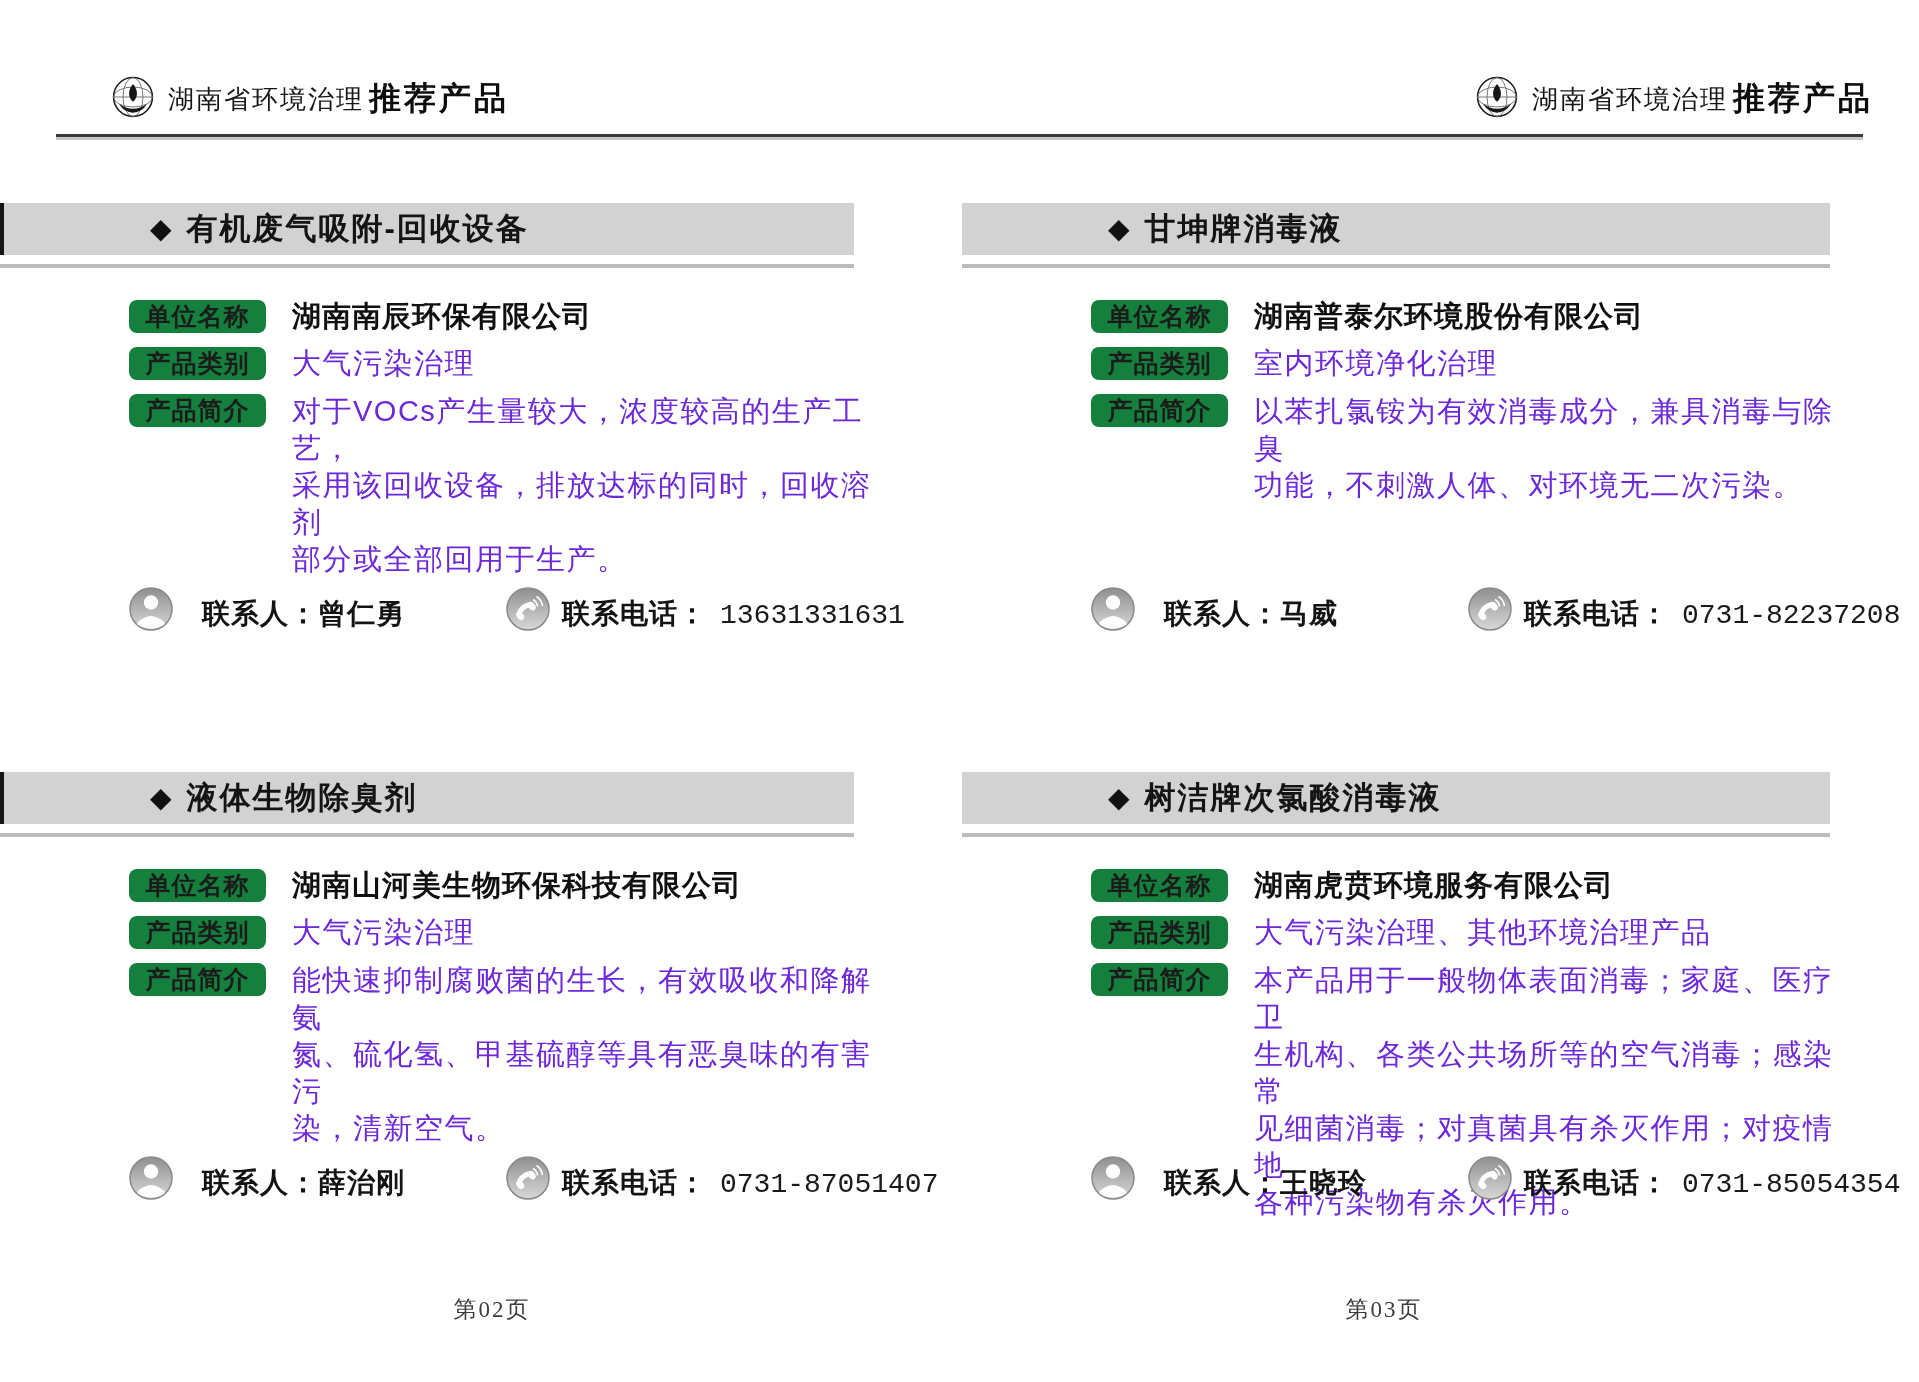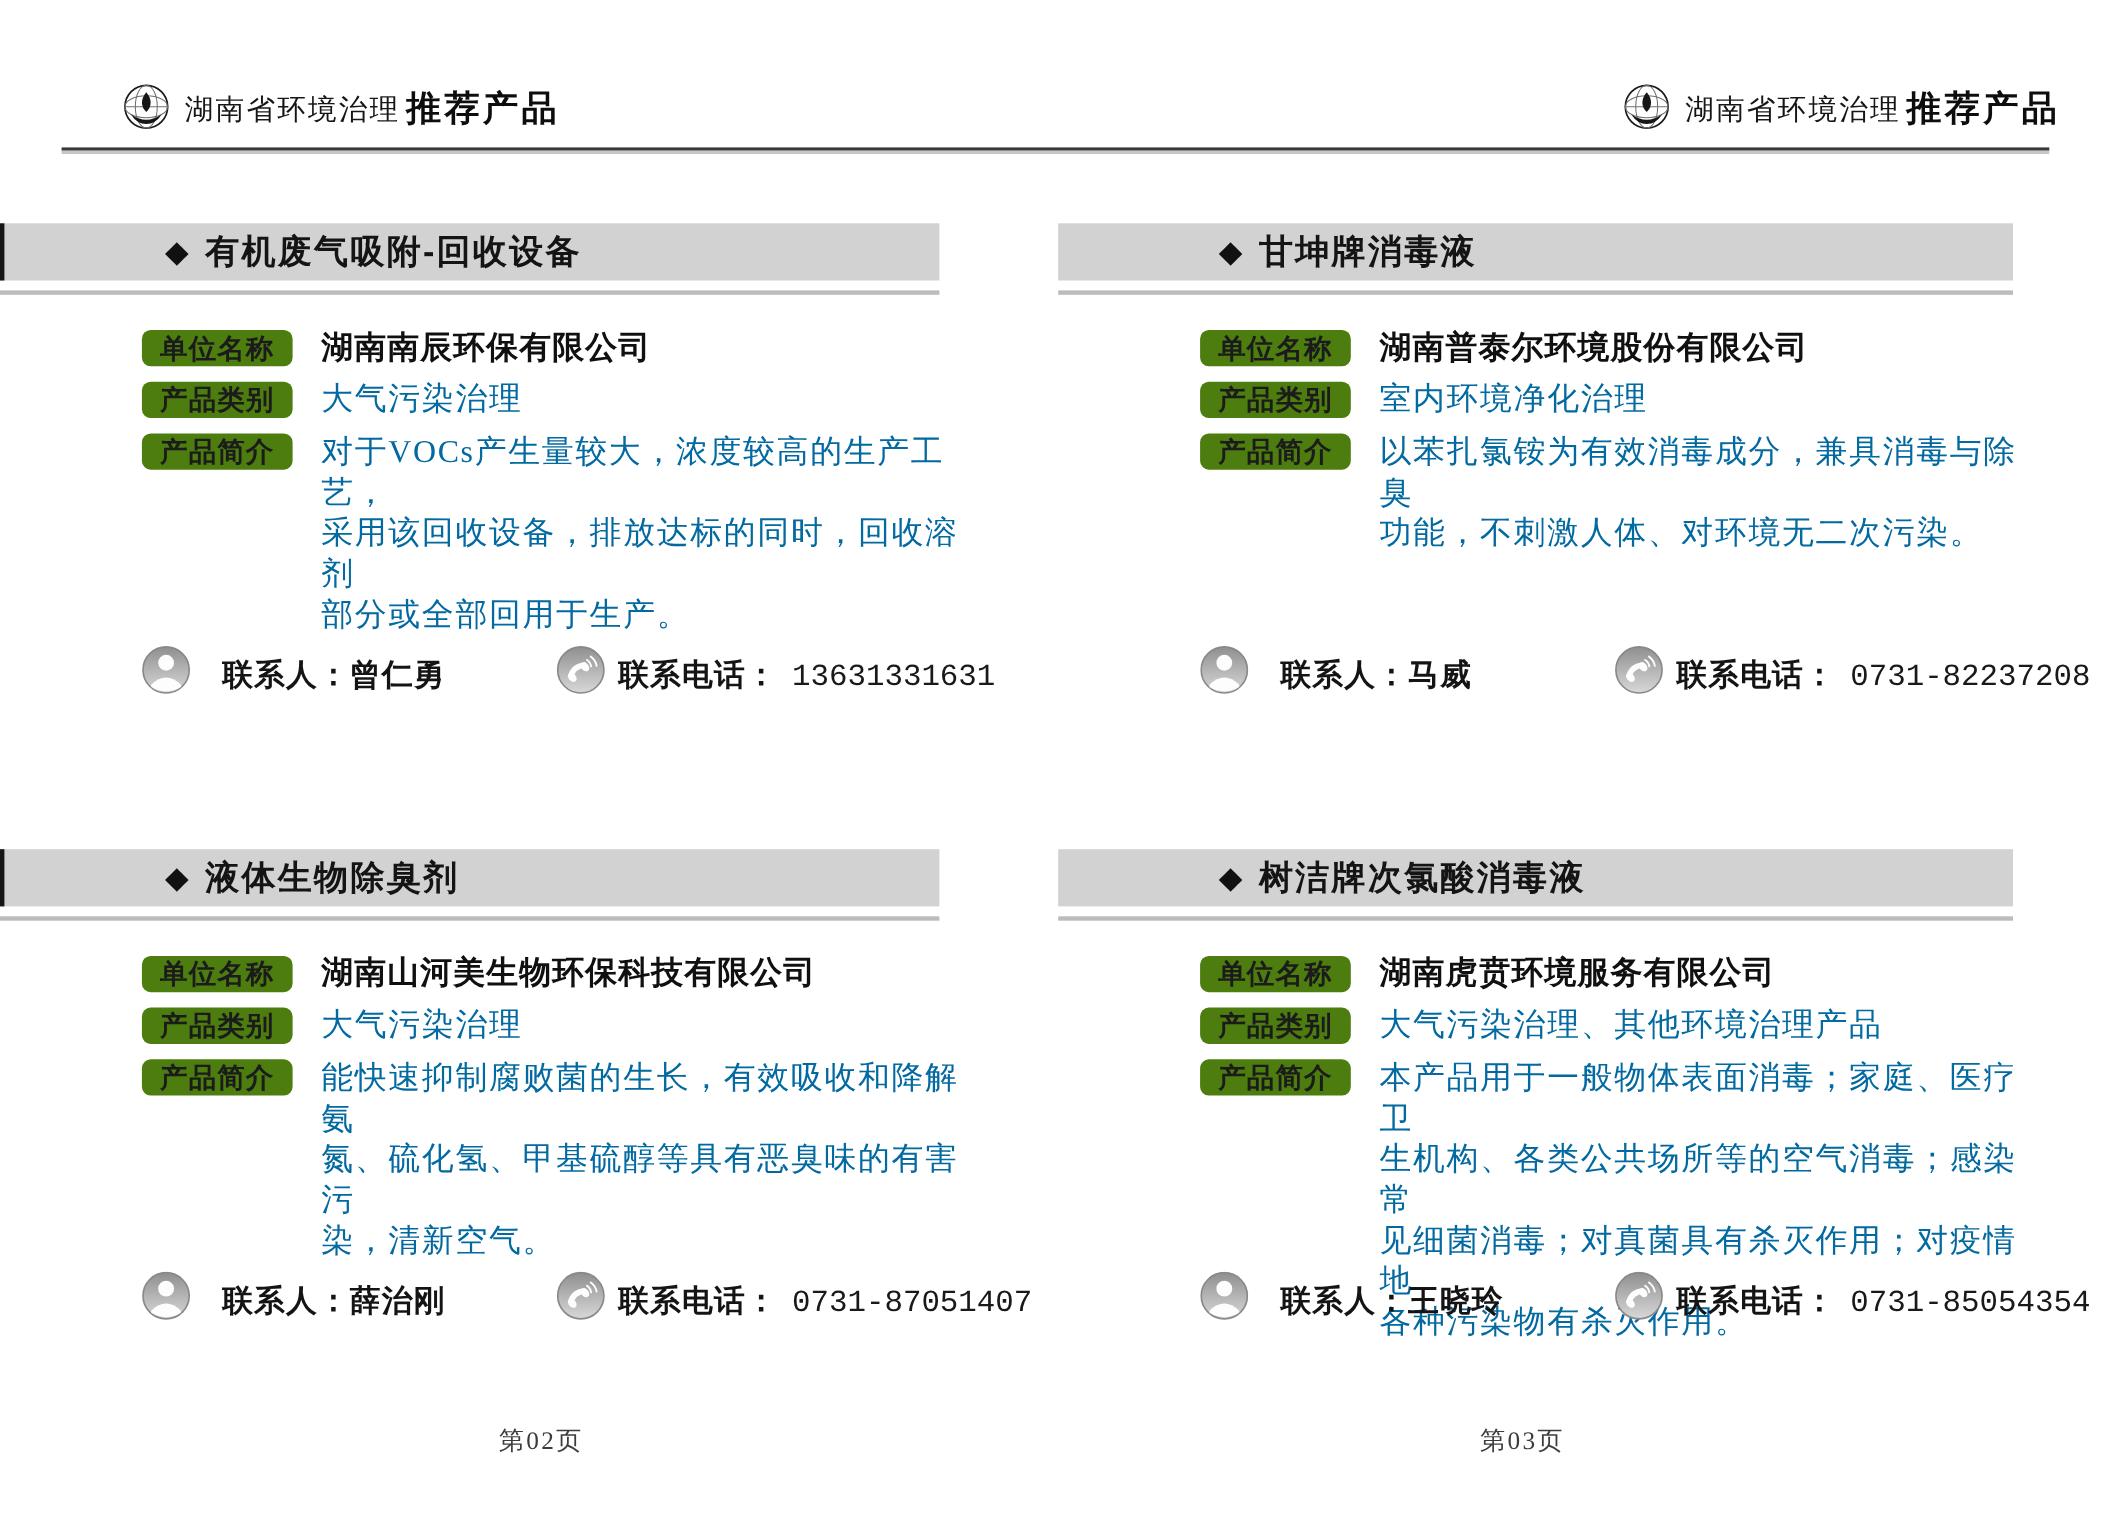--- a/index.html
+++ b/index.html
@@ -32,27 +32,27 @@
   .card-title{margin:0 0 0 15px;font-size:31px;font-weight:bold;letter-spacing:2px;color:#141414;}
   .bar-shadow{position:absolute;top:61px;left:0;height:4px;background:#bcbcbc;}
   .card-left .bar-shadow{width:854px;}
   .card-right .bar-shadow{width:868px;}
 
   .row{position:absolute;left:129px;display:flex;align-items:flex-start;gap:26px;}
   .r1{top:97px;}
   .r2{top:144px;}
   .r3{top:191px;}
   .badge{
-    flex:none;width:137px;height:33px;border-radius:8px;background:#4d7c0f;
+    flex:none;width:137px;height:33px;border-radius:8px;background:#15803d;
     display:flex;align-items:center;justify-content:center;
     font-weight:bold;font-size:25px;letter-spacing:1px;color:#1b1b1b;
   }
   .val{font-size:29px;line-height:33px;}
   .v-bold{font-weight:bold;letter-spacing:1px;color:#101010;}
-  .v-serif{font-family:Liberation Serif, serif;color:#0369a1;letter-spacing:1.5px;}
+  .v-serif{font-family:Liberation Sans, sans-serif;color:#6d28d9;letter-spacing:1.5px;}
   .intro{line-height:37px;white-space:pre-line;width:585px;margin-top:-1px;}
 
   .contact{position:absolute;top:384px;left:0;height:46px;width:100%;}
   .cicon{position:absolute;width:44px;height:44px;top:0;}
   .person-pos{left:129px;}
   .phone-pos{left:506px;}
   .ctext{position:absolute;top:8px;font-size:28px;font-weight:bold;letter-spacing:1px;white-space:nowrap;color:#141414;}
   .person-text-pos{left:202px;}
   .phone-text-pos{left:562px;}
   .num{font-family:"Liberation Mono",monospace;font-weight:normal;font-size:28px;letter-spacing:0;margin-left:13px;color:#191919;}

